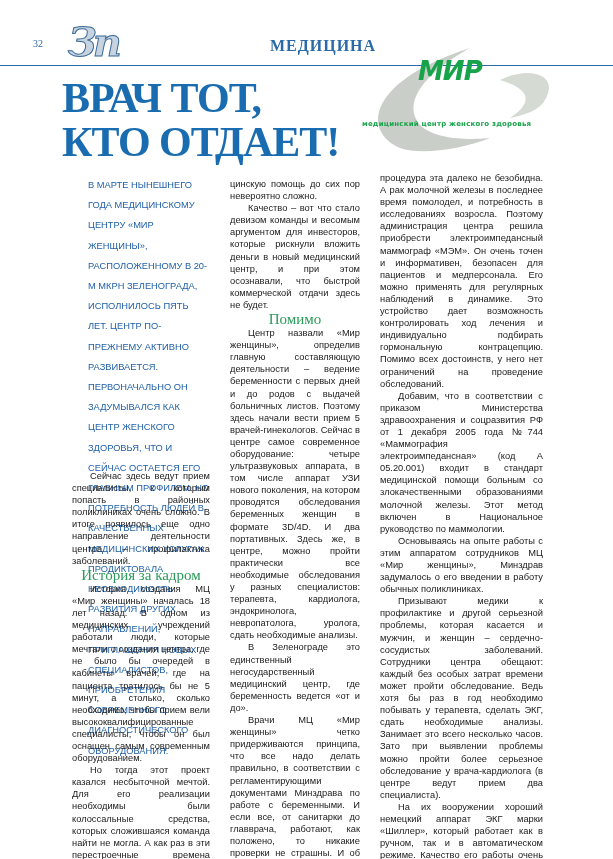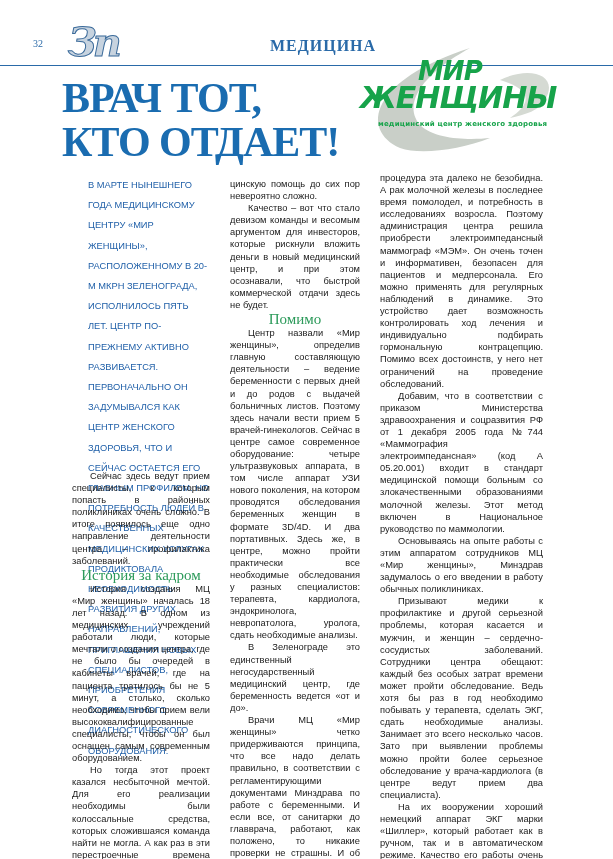--- a/index.html
+++ b/index.html
@@ -15,21 +15,21 @@
   .rule { position: absolute; left: 0; top: 65px; width: 613px; height: 1px; background: #2a6aa8; }
   .headline { position: absolute; left: 62px; top: 76px; font-family: "Liberation Serif", serif;
               font-weight: bold; font-size: 42px; line-height: 44px; color: #1a6cb0; letter-spacing: -1px; }
   .brand { position: absolute; left: 360px; top: 40px; width: 253px; height: 120px; }
   .brand .swoosh { position: absolute; left: 0; top: 0; }
   .brand .mir { position: absolute; left: 58px; top: 16px; font-family: "DejaVu Sans", sans-serif;
                 font-weight: bold; font-style: italic; font-size: 26px; color: #17a34a; letter-spacing: -1px; text-align: center; }
   .brand .zh { position: absolute; left: 0; top: 40px; font-family: "DejaVu Sans", sans-serif;
                font-weight: bold; font-style: italic; font-size: 30px; color: #17a34a; letter-spacing: -1px; }
   .brand .sub { position: absolute; left: 2px; top: 80px; font-family: "DejaVu Sans", sans-serif;
-                font-weight: bold; font-size: 7px; color: #17a34a; letter-spacing: 0.2px; margin-left: 16px; }
+                font-weight: bold; font-size: 7px; color: #17a34a; letter-spacing: 0.2px; }
   .col { position: absolute; font-size: 9.3px; line-height: 12.1px; text-align: justify; }
   .col p { margin: 0; text-indent: 18px; }
   .col p.noindent { text-indent: 0; }
   .col1 { left: 72px; top: 470px; width: 138px; }
   .col2 { left: 230px; top: 178px; width: 130px; }
   .col3 { left: 380px; top: 172px; width: 163px; }
   .lead { position: absolute; left: 88px; top: 175px; width: 122px; font-size: 9.3px; line-height: 20.2px;
           color: #1f5fa8; text-transform: uppercase; letter-spacing: 0; }
   .subhead { font-family: "Liberation Serif", serif; color: #2c9a5a; font-size: 15px; text-align: center;
              line-height: 16px; margin: 8px 0 8px; text-indent: 0 !important; }
@@ -46,21 +46,20 @@
   <div>ВРАЧ ТОТ,</div>
   <div>КТО ОТДАЕТ!</div>
 </div>
 
 <div class="brand">
   <svg class="swoosh" width="253" height="120" viewBox="0 0 253 120">
     <path d="M40 108 C 0 90, 10 40, 110 8 C 70 30, 40 60, 60 85 C 75 100, 110 100, 130 98 C 100 110, 60 115, 40 108 Z" fill="#c9cfc8"></path>
     <path d="M140 40 C 170 25, 200 35, 185 60 C 180 70, 165 75, 150 78 C 170 65, 175 50, 140 40 Z" fill="#d5dad3"></path>
   </svg>
   <div class="mir">МИР</div>
-  <div class="zh">ЖЕНЩИНЫ</div>
   <div class="sub">медицинский центр женского здоровья</div>
 </div>
 
 <div class="lead">В марте нынешнего года Медицинскому центру «Мир женщины», расположенному в 20-м мкрн Зеленограда, исполнилось пять лет. Центр по-прежнему активно развивается. Первоначально он задумывался как центр женского здоровья, что и сейчас остается его главным профилем. Но потребность людей в качественных медицинских услугах продиктовала необходимость развития других направлений, приглашения новых специалистов, приобретения современного диагностического оборудования.</div>
 
 <div class="col col1">
   <p>Сейчас здесь ведут прием специалисты, к которым попасть в районных поликлиниках очень сложно. В итоге появилось еще одно направление деятельности центра – профилактика заболеваний.</p>
   <p class="subhead">История за кадром</p>
   <p>История создания МЦ «Мир женщины» началась 18 лет назад. В одном из медицинских учреждений работали люди, которые мечтали о создании центра, где не было бы очередей в кабинеты врачей, где на пациента тратилось бы не 5 минут, а столько, сколько необходимо, чтобы прием вели высококвалифицированные специалисты, чтобы он был оснащен самым современным оборудованием.</p>
   <p>Но тогда этот проект казался несбыточной мечтой. Для его реализации необходимы были колоссальные средства, которых сложившаяся команда найти не могла. А как раз в эти перестроечные времена коммерческие медицинские центры росли, как грибы после дождя. Медикам там платили хорошие деньги, поэтому многие разошлись по разным местам.</p>

